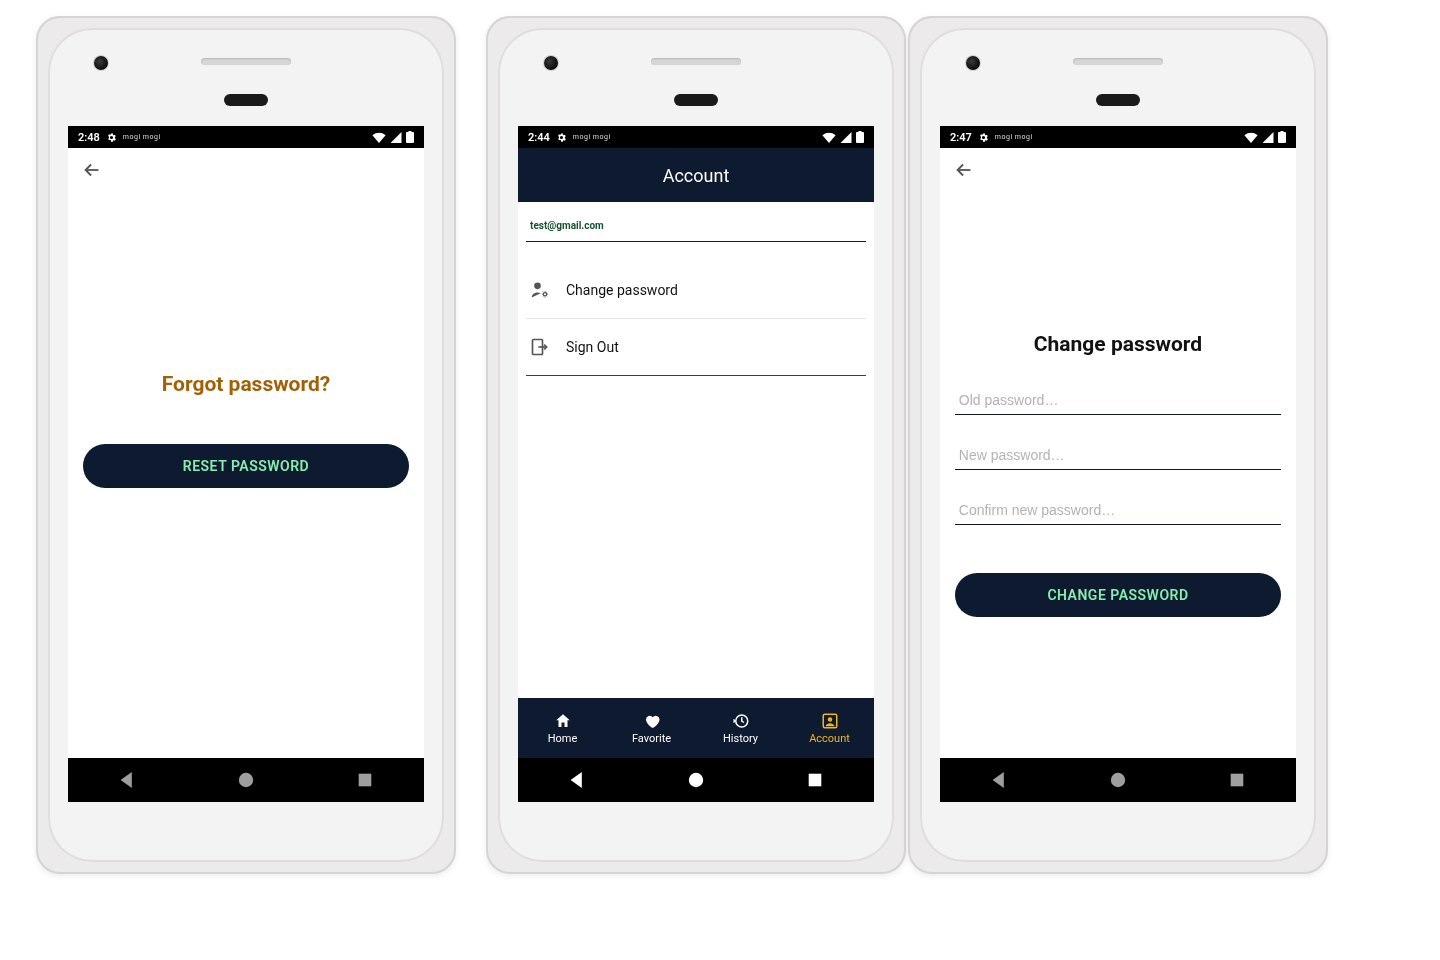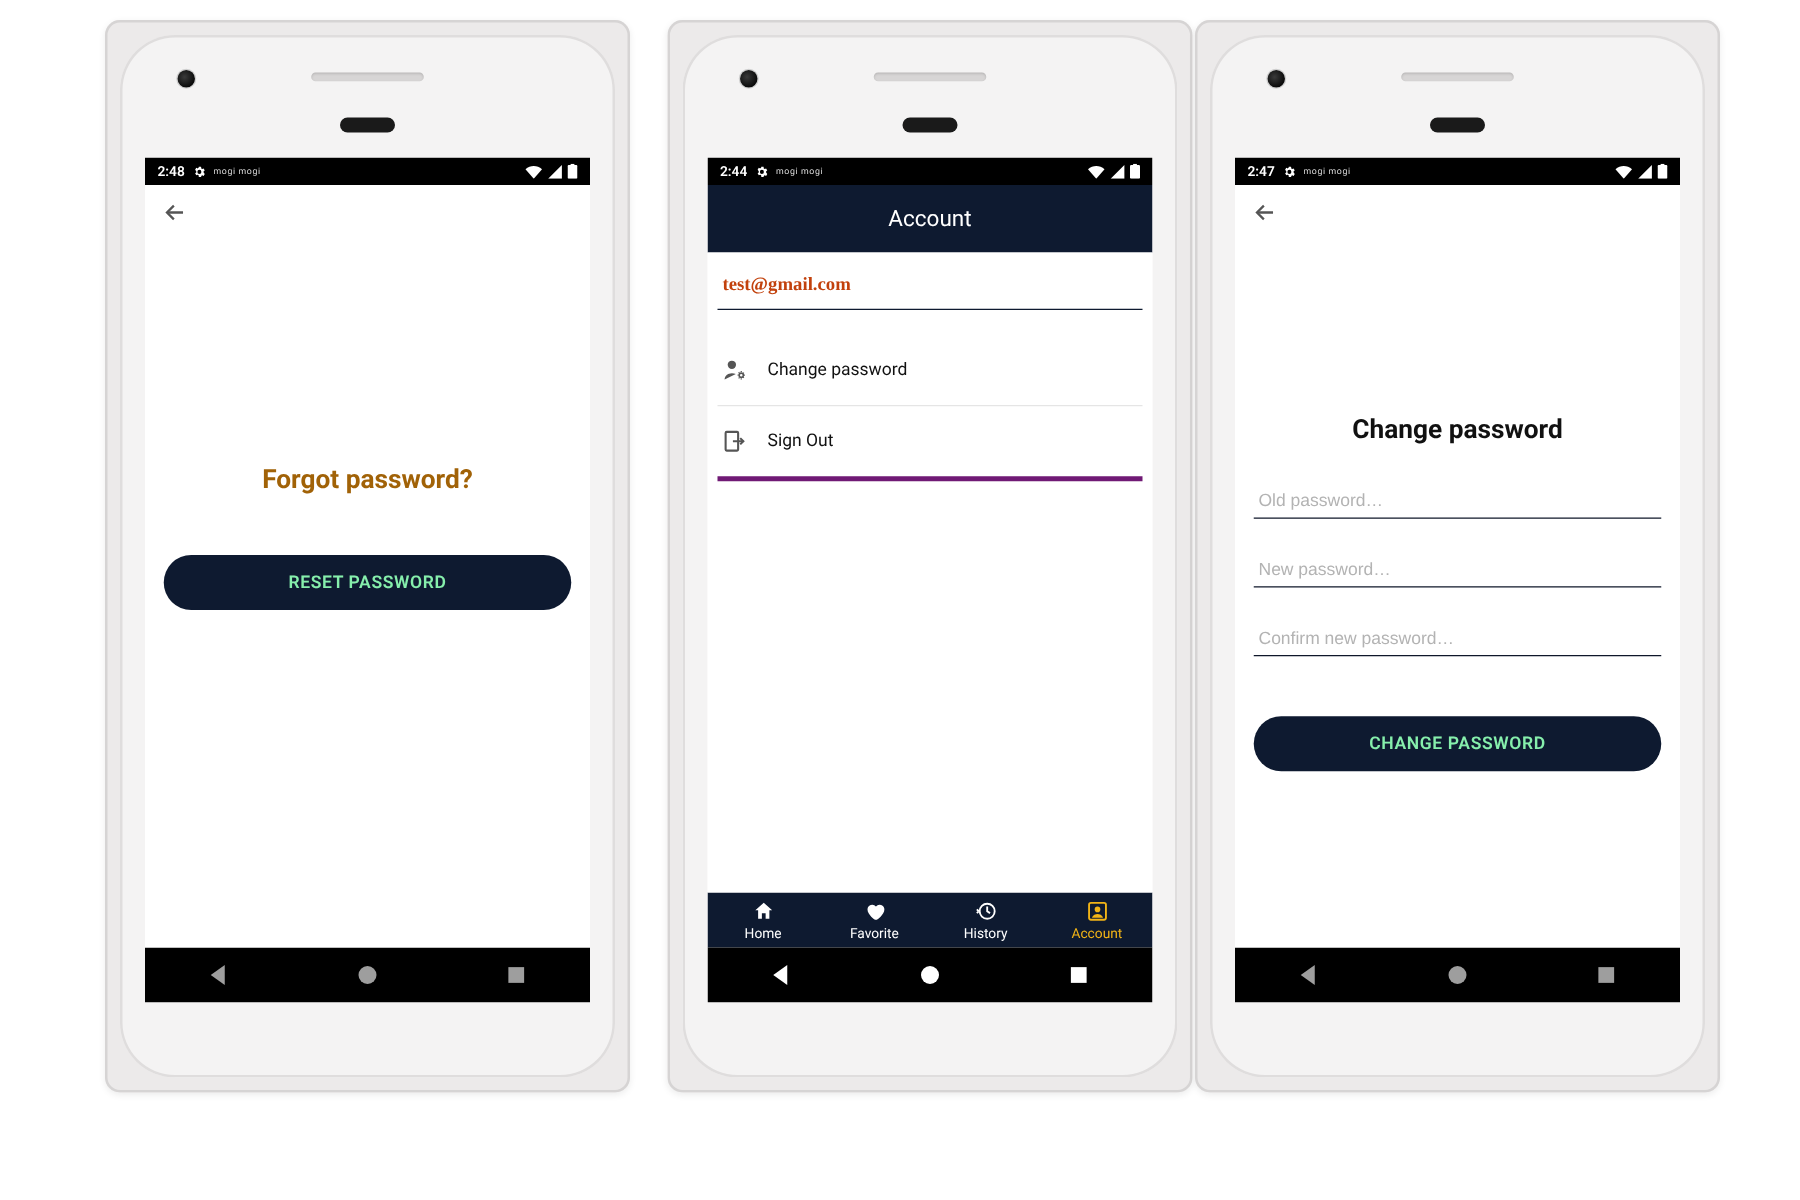--- a/index.html
+++ b/index.html
@@ -14,24 +14,23 @@
     width: 1440px;
     height: 960px;
     position: relative;
     background: #ffffff;
   }
   .phone {
     position: absolute;
     width: 420px;
     height: 858px;
     top: 16px;
-    border-radius: 12px;
+    border-radius: 24px;
     background: #eceaea;
     box-shadow: inset 0 0 0 2px #d6d4d4, 0 2px 6px rgba(0,0,0,0.08);
-    margin-left: 48px;
   }
   .phone.p1 { left: 36px; }
   .phone.p2 { left: 486px; }
   .phone.p3 { left: 908px; }
 
   .phone-inner {
     position: absolute;
     inset: 12px;
     border-radius: 44px;
     background: #f4f3f3;
@@ -193,51 +192,50 @@
     color: #86efac;
     border-radius: 24px;
     font-size: 14px;
     font-weight: 600;
     letter-spacing: 0.5px;
     cursor: pointer;
   }
 
   
   .acct-email {
-    font-size: 15px;
+    font-size: 10px;
     font-weight: 700;
-    color: #c2410c;
+    color: #14532d;
     padding: 18px 4px 10px 4px;
-    font-family: Liberation Serif, serif;
   }
   .acct-email-underline {
     height: 1px;
     background: #0e1a30;
     width: 100%;
   }
   .acct-row {
     display: flex;
     align-items: center;
     gap: 16px;
     padding: 18px 4px;
     border-bottom: 1px solid #e5e5e5;
     font-size: 14px;
     color: #111;
     cursor: pointer;
   }
-  .acct-row:last-of-type { border-bottom: 4px solid #701a75; }
+  .acct-row:last-of-type { border-bottom: 1px solid #701a75; }
   .row-icon {
     width: 20px; height: 20px;
     display: inline-flex; align-items: center; justify-content: center;
     color: #555;
   }
 
   
   .tab-bar {
-    height: 44px;
+    height: 60px;
     background: #0e1a30;
     display: flex;
   }
   .tab {
     flex: 1;
     display: flex;
     flex-direction: column;
     align-items: center;
     justify-content: center;
     gap: 2px;

